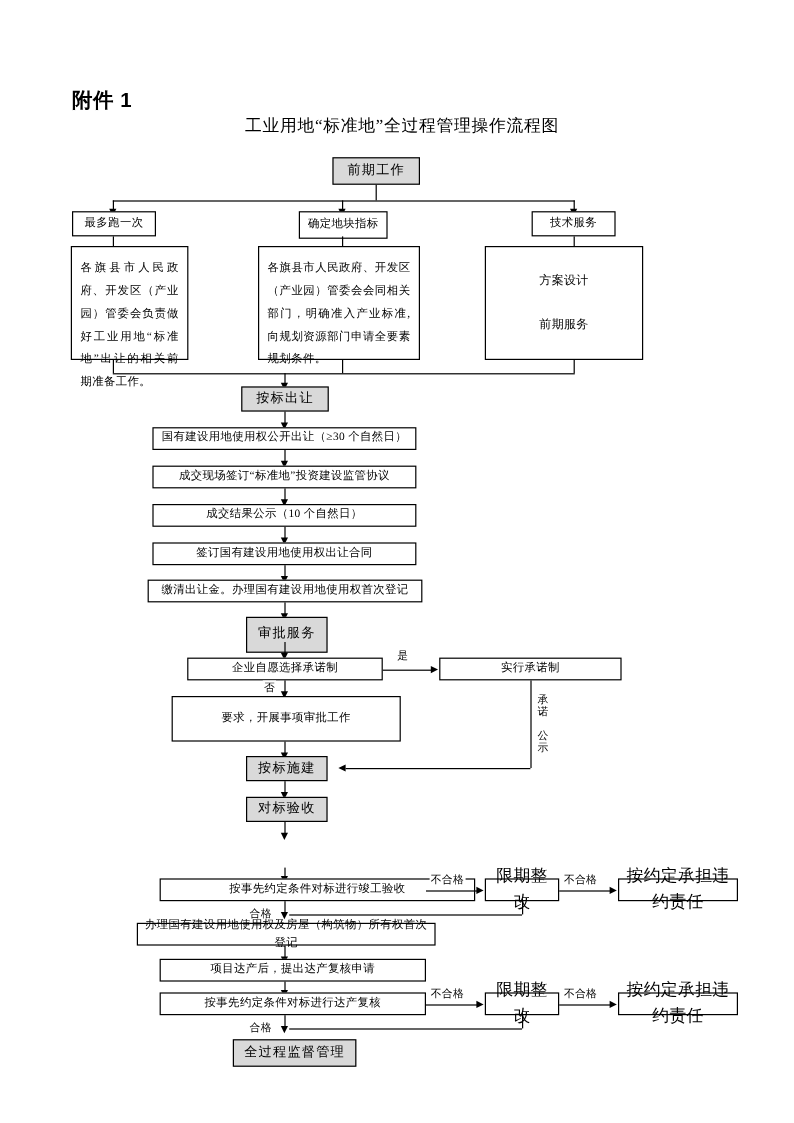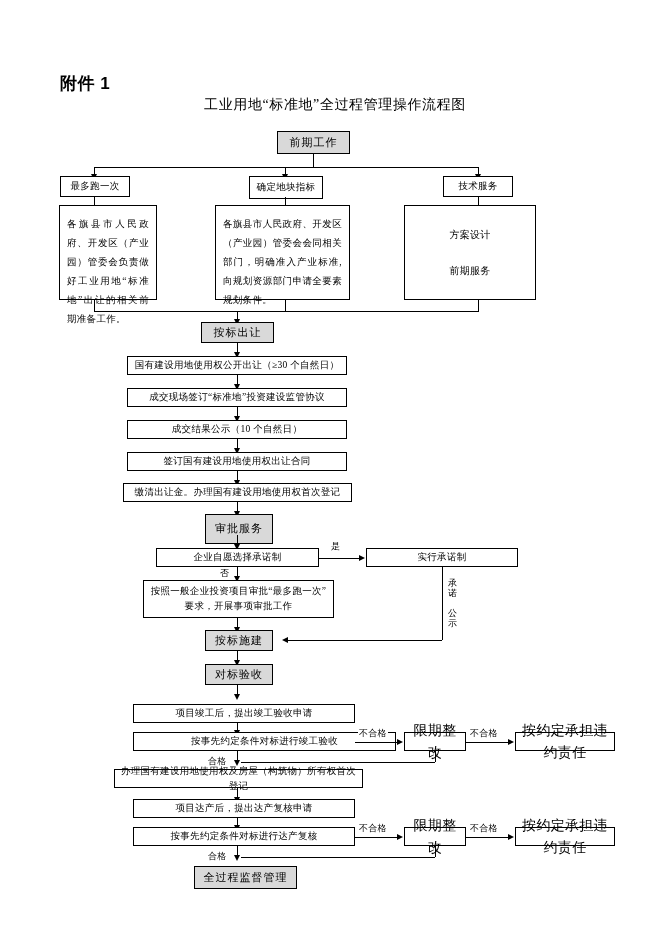--- a/index.html
+++ b/index.html
@@ -130,42 +130,40 @@
   <div class="elbl" style="left:330px;top:540px;">是</div>
 
   <div class="node" style="left:366px;top:548px;width:152px;height:19px;">实行承诺制</div>
 
   <div class="ln vl" style="left:237px;top:567px;height:12px;"></div>
   <div class="arw down" style="left:233.5px;top:576px;"></div>
   <div class="elbl" style="left:219px;top:567px;">否</div>
 
   <div class="node" style="left:143px;top:580px;width:191px;height:38px;">
     <div>
-      <div>按照一般企业投资项目审批“最多跑一次”</div>
       <div>要求，开展事项审批工作</div>
     </div>
   </div>
   <div class="ln vl" style="left:237px;top:618px;height:11px;"></div>
   <div class="arw down" style="left:233.5px;top:627px;"></div>
 
   <div class="ln vl" style="left:442px;top:567px;height:73px;"></div>
   <div class="ln hl" style="left:288px;top:640px;width:154px;"></div>
   <div class="arw left" style="left:282px;top:636.5px;"></div>
   <div class="vlbl" style="left:447px;top:578px;">承诺</div>
   <div class="vlbl" style="left:447px;top:608px;">公示</div>
 
   <div class="node gray" style="left:205px;top:630px;width:68px;height:21px;">按标施建</div>
   <div class="ln vl" style="left:237px;top:651px;height:11px;"></div>
   <div class="arw down" style="left:233.5px;top:660px;"></div>
 
   <div class="node gray" style="left:205px;top:664px;width:68px;height:21px;">对标验收</div>
   <div class="ln vl" style="left:237px;top:685px;height:11px;"></div>
   <div class="arw down" style="left:233.5px;top:694px;"></div>
 
-  <div class="node" style="left:133px;top:704px;width:222px;height:19px;">项目竣工后，提出竣工验收申请</div>
   <div class="ln vl" style="left:237px;top:723px;height:9px;"></div>
   <div class="arw down" style="left:233.5px;top:730px;"></div>
 
   <div class="node" style="left:133px;top:732px;width:263px;height:19px;">按事先约定条件对标进行竣工验收</div>
 
   <div class="ln hl" style="left:355px;top:742px;width:44px;"></div>
   <div class="arw right" style="left:397px;top:738.5px;"></div>
   <div class="elbl" style="left:358px;top:727px;">不合格</div>
 
   <div class="node small" style="left:404px;top:732px;width:62px;height:19px;">限期整改</div>

